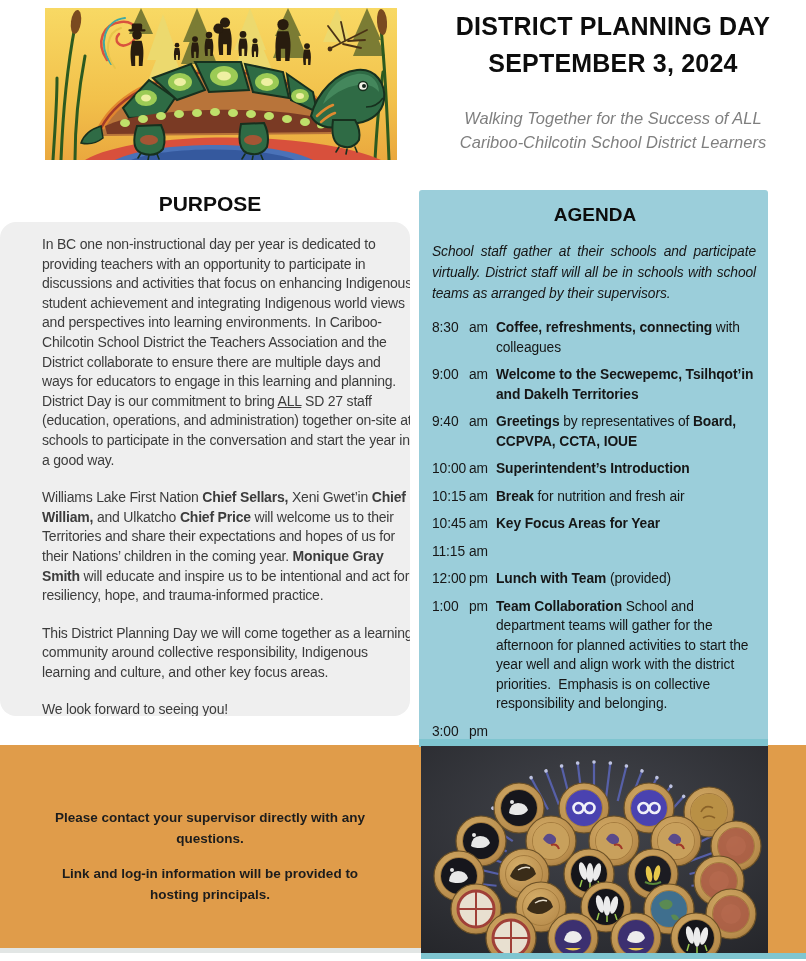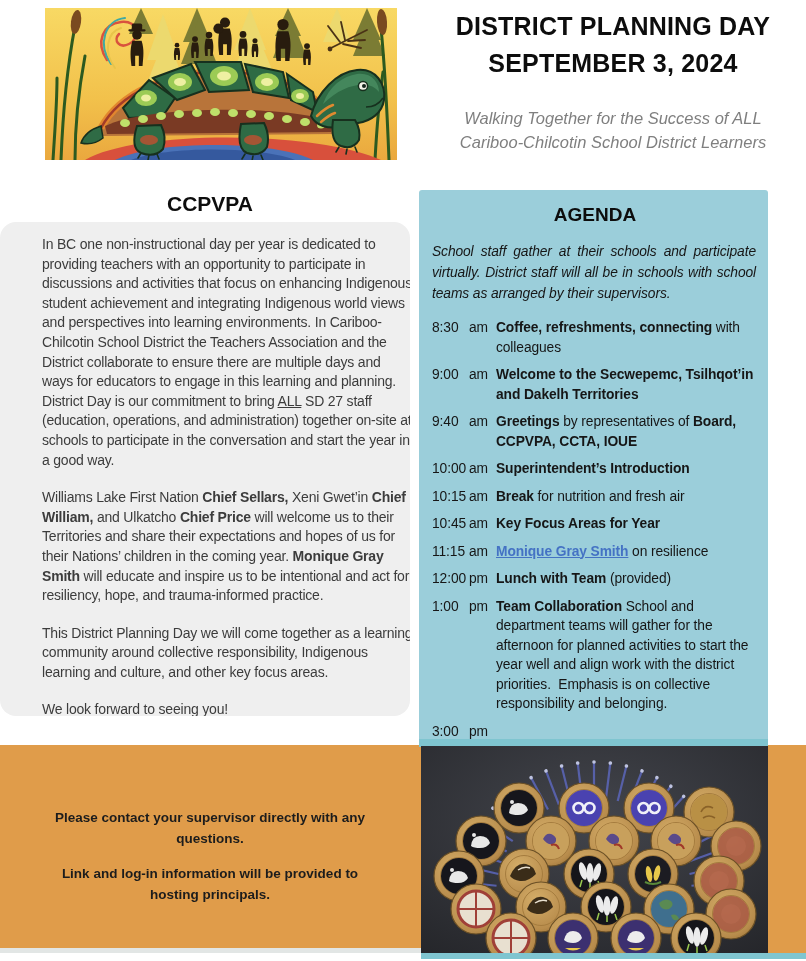--- a/index.html
+++ b/index.html
@@ -206,21 +206,21 @@
   <div class="abs page-title">
     <div>DISTRICT PLANNING DAY</div>
     <div>SEPTEMBER 3, 2024</div>
   </div>
 
   <div class="abs tagline">
     <div>Walking Together for the Success of ALL</div>
     <div>Cariboo-Chilcotin School District Learners</div>
   </div>
 
-  <div class="abs purpose-heading">CCPVPA</div>
+  <div class="abs purpose-heading">PURPOSE</div>
 
   <div class="abs purpose-panel">
 
       <p class="rich"><span>In BC one non-instructional day per year is dedicated to providing teachers with an opportunity to participate in discussions and activities that focus on enhancing Indigenous student achievement and integrating Indigenous world views and perspectives into learning environments. In Cariboo-Chilcotin School District the Teachers Association and the District collaborate to ensure there are multiple days and ways for educators to engage in this learning and planning. District Day is our commitment to bring </span><span class="u">ALL</span><span> SD 27 staff (education, operations, and administration) together on-site at schools to participate in the conversation and start the year in a good way.</span></p>
 
       <p class="rich"><span>Williams Lake First Nation </span><span class="b">Chief Sellars,</span><span> Xeni Gwet’in </span><span class="b">Chief William,</span><span> and Ulkatcho </span><span class="b">Chief Price</span><span> will welcome us to their Territories and share their expectations and hopes of us for their Nations’ children in the coming year. </span><span class="b">Monique Gray Smith</span><span> will educate and inspire us to be intentional and act for resiliency, hope, and trauma-informed practice.</span></p>
 
       <p class="rich"><span>This District Planning Day we will come together as a learning community around collective responsibility, Indigenous learning and culture, and other key focus areas.</span></p>
 
       <p class="rich"><span>We look forward to seeing you!</span></p>
@@ -263,21 +263,20 @@
 
         <div class="agenda-item">
           <span class="agenda-time">10:45</span>
           <span class="agenda-mer">am</span>
           <span class="agenda-text rich"><span class="b">Key Focus Areas for Year</span></span>
         </div>
 
         <div class="agenda-item">
           <span class="agenda-time">11:15</span>
           <span class="agenda-mer">am</span>
-          <span class="agenda-text rich"><a class="lnk" href="#">Monique Gray Smith</a><span> on resilience</span></span>
         </div>
 
         <div class="agenda-item">
           <span class="agenda-time">12:00</span>
           <span class="agenda-mer">pm</span>
           <span class="agenda-text rich"><span class="b">Lunch with Team</span><span> (provided)</span></span>
         </div>
 
         <div class="agenda-item">
           <span class="agenda-time">1:00</span>

